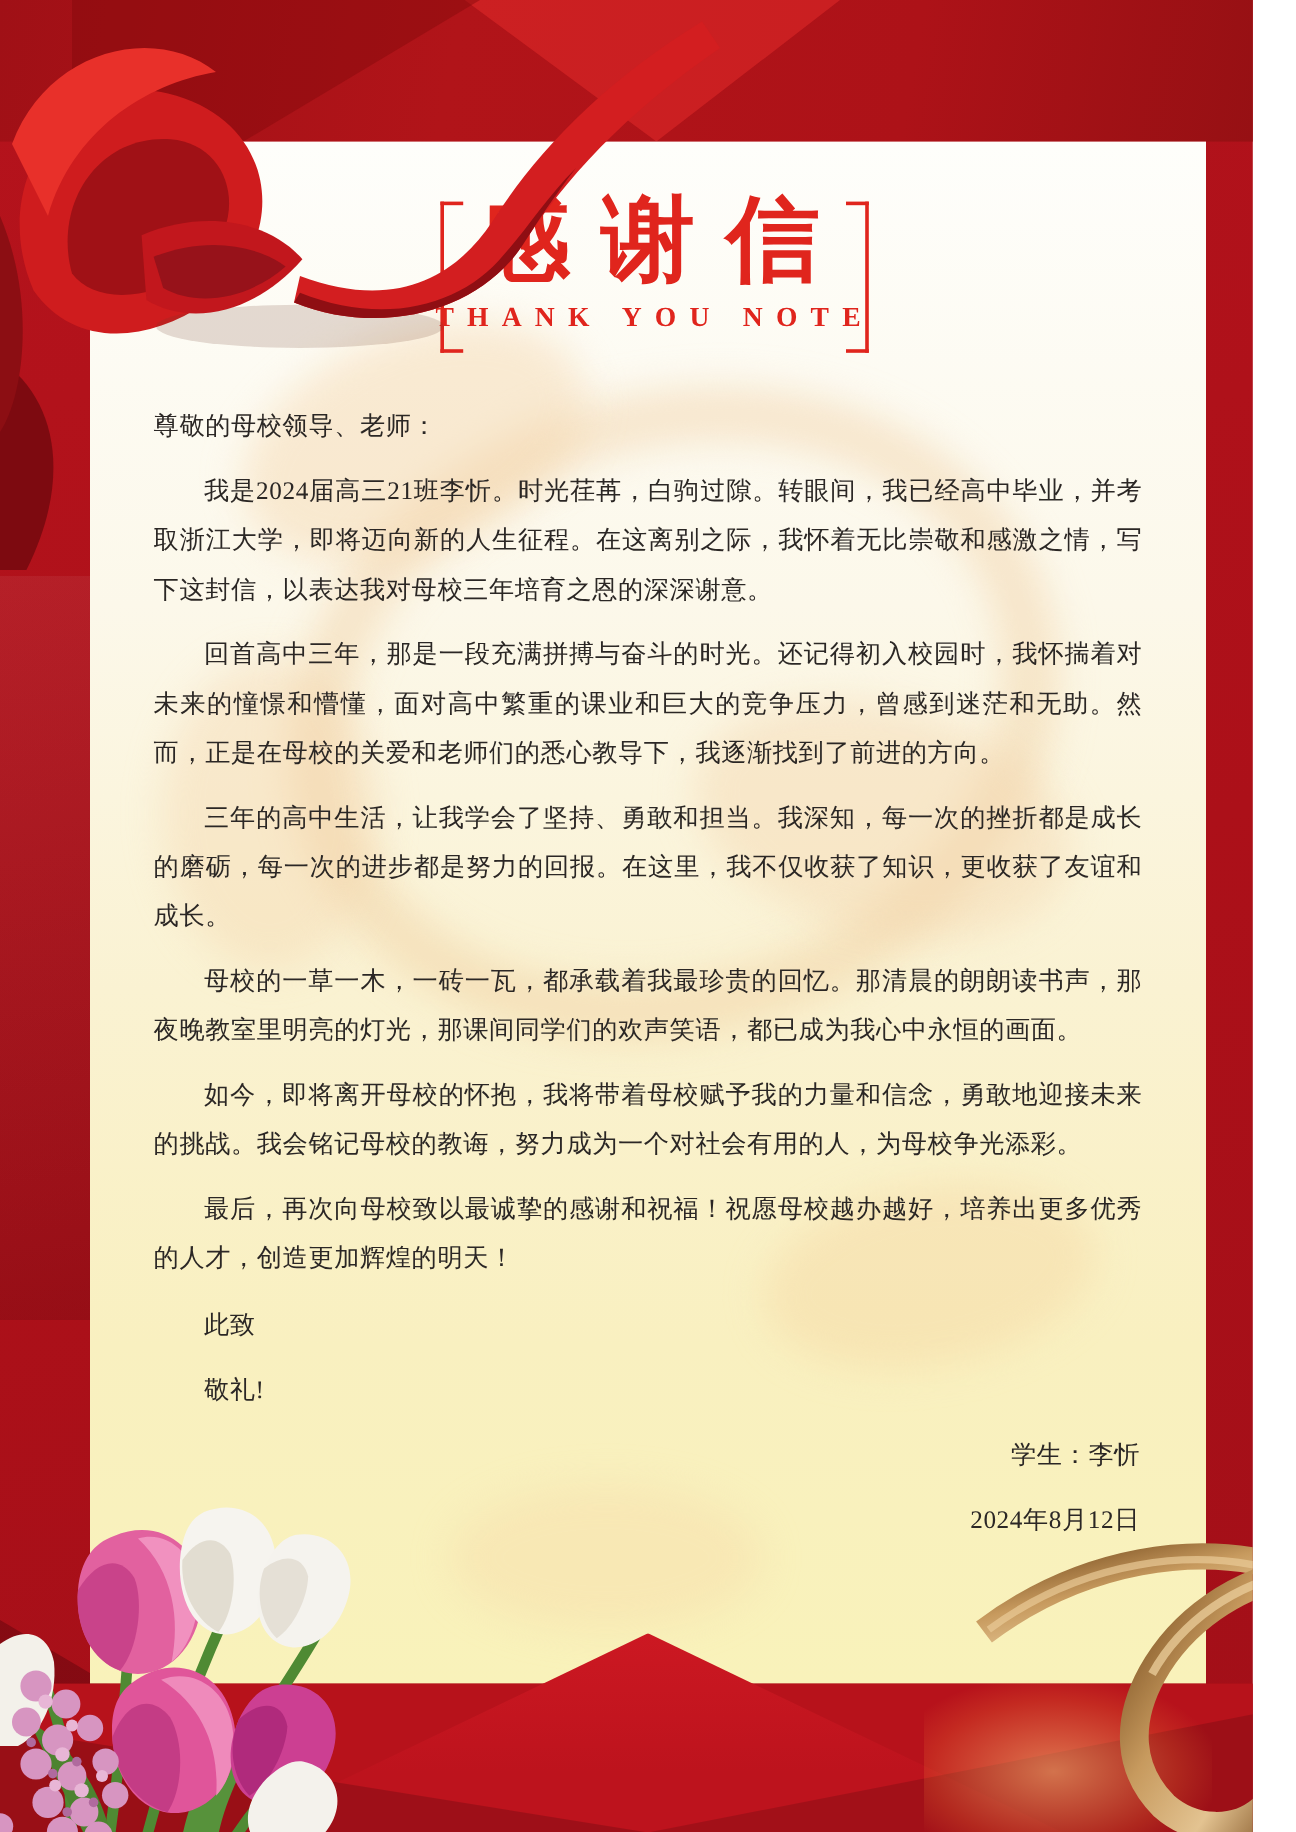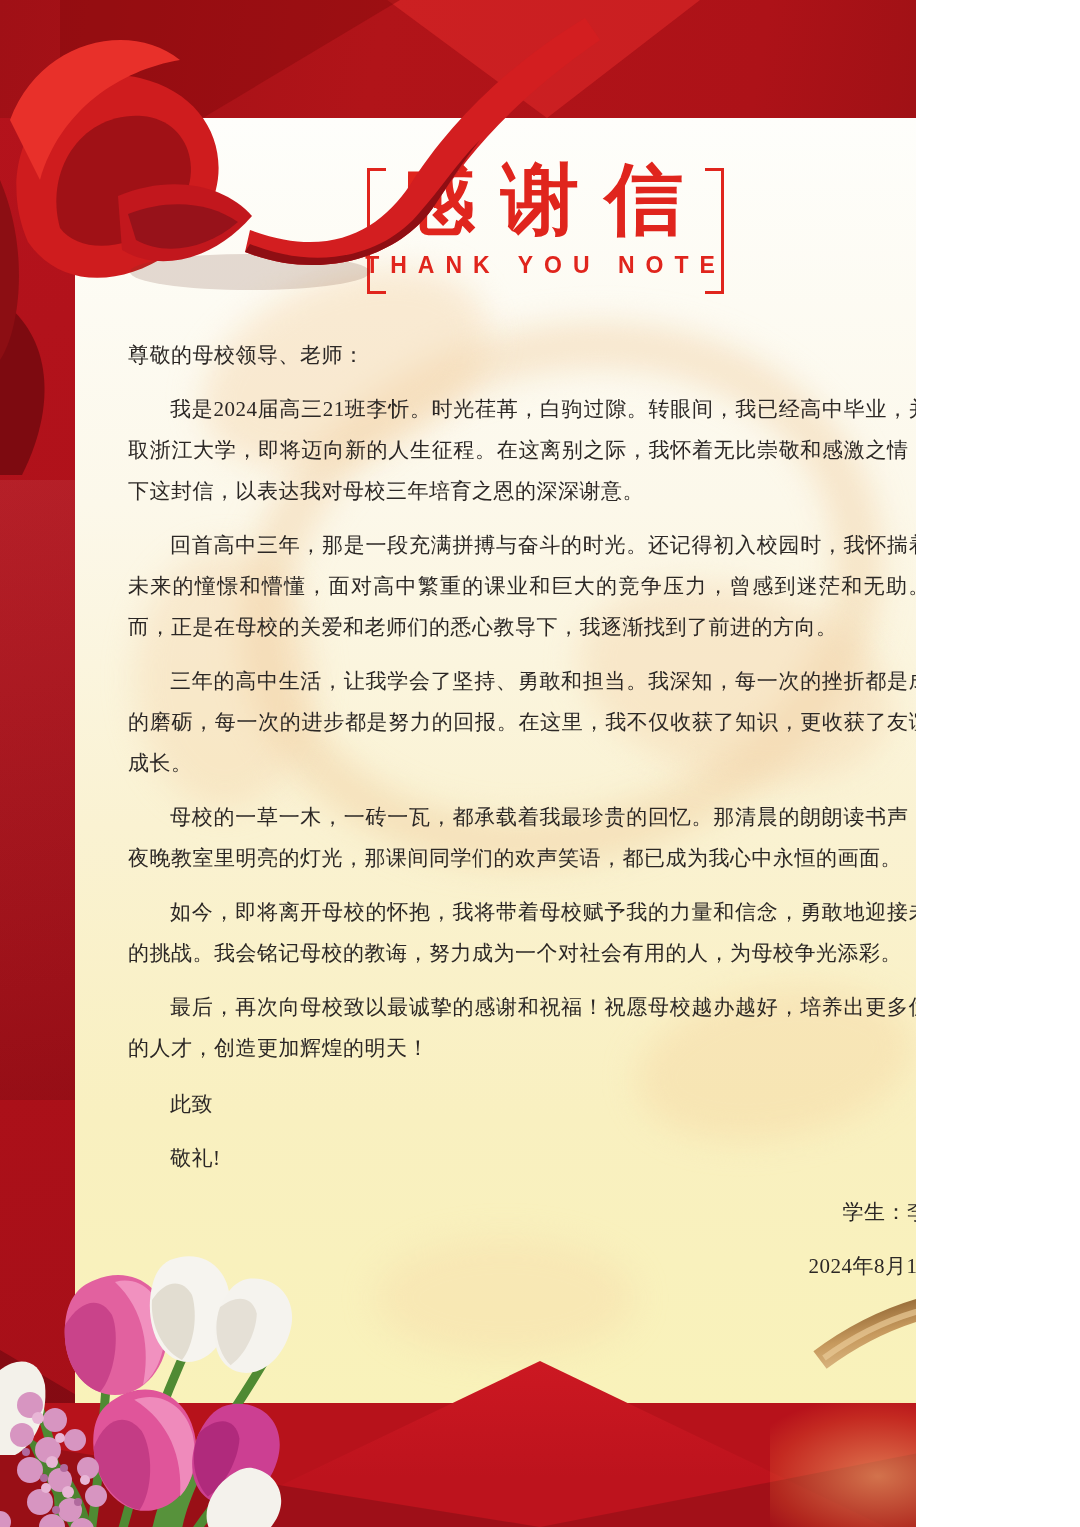--- a/index.html
+++ b/index.html
@@ -1,17 +1,17 @@
 <!DOCTYPE html>
 <html><head>
 <meta charset="utf-8">
 <style>
   html,body{margin:0;padding:0;}
   body{width:1080px;height:1527px;overflow:hidden;font-family:"Liberation Serif",serif;}
-  .canvas{position:relative;width:916px;height:1527px;background:linear-gradient(160deg,#b5131c 0%,#ac1019 55%,#a20f18 100%);overflow:hidden;}
+  .canvas{position:relative;width:1044px;height:1527px;background:linear-gradient(160deg,#b5131c 0%,#ac1019 55%,#a20f18 100%);overflow:hidden;}
 
   
   .band-top-dark{position:absolute;left:0;top:0;width:1080px;height:118px;
     background:linear-gradient(100deg,#a01016 0%,#b11419 35%,#ad1218 70%,#941013 100%);}
   .band-top-sweep1{position:absolute;left:360px;top:0;width:340px;height:118px;
     clip-path:polygon(8% 0,100% 0,55% 100%);background:rgba(226,42,42,.55);}
   .band-top-sweep2{position:absolute;left:60px;top:0;width:340px;height:118px;
     clip-path:polygon(0 0,100% 0,42% 100%,0 60%);background:rgba(130,8,12,.45);}
   .rb-patch{position:absolute;left:1048px;top:178px;width:32px;height:176px;background:#c61b22;opacity:.85;}
   .lb-shade{position:absolute;left:0;top:480px;width:75px;height:620px;
@@ -28,21 +28,21 @@
   .wm2{left:120px;top:160px;width:300px;height:180px;background:rgba(243,212,170,.45);transform:rotate(-22deg);}
   .wm3{left:500px;top:470px;width:320px;height:190px;background:rgba(244,213,172,.42);transform:rotate(14deg);}
   .wm4{left:60px;top:430px;width:180px;height:260px;background:rgba(243,208,164,.34);}
   .wm5{left:560px;top:870px;width:280px;height:150px;background:rgba(246,212,160,.40);transform:rotate(-10deg);}
   .wm6{left:300px;top:1120px;width:260px;height:120px;background:rgba(247,216,166,.35);}
 
   
   .title-wrap{position:absolute;left:0;top:42px;width:930px;text-align:center;}
   .title-cn{font-family:"Liberation Sans",sans-serif;font-weight:900;font-size:78px;line-height:1;
     color:#e0251d;letter-spacing:26px;margin-left:26px;}
-  .title-en{font-family:Liberation Sans, sans-serif;font-weight:700;font-size:23px;color:#e0251d;
+  .title-en{font-family:Liberation Serif, serif;font-weight:700;font-size:23px;color:#e0251d;
     letter-spacing:11px;margin-top:14px;margin-left:11px;}
   .bracket{position:absolute;top:50px;width:16px;height:120px;}
   .bracket-l{left:292px;border-left:3px solid #e0251d;border-top:3px solid #e0251d;border-bottom:3px solid #e0251d;}
   .bracket-r{left:630px;border-right:3px solid #e0251d;border-top:3px solid #e0251d;border-bottom:3px solid #e0251d;}
 
   
   .letter-body{position:absolute;left:40px;right:40px;top:204px;color:#2b2725;
     font-size:21px;line-height:41px;text-align:justify;letter-spacing:.5px;}
   .letter-body p{margin:13px;text-indent:2em;}
   .letter-body p.greet{text-indent:0;}

